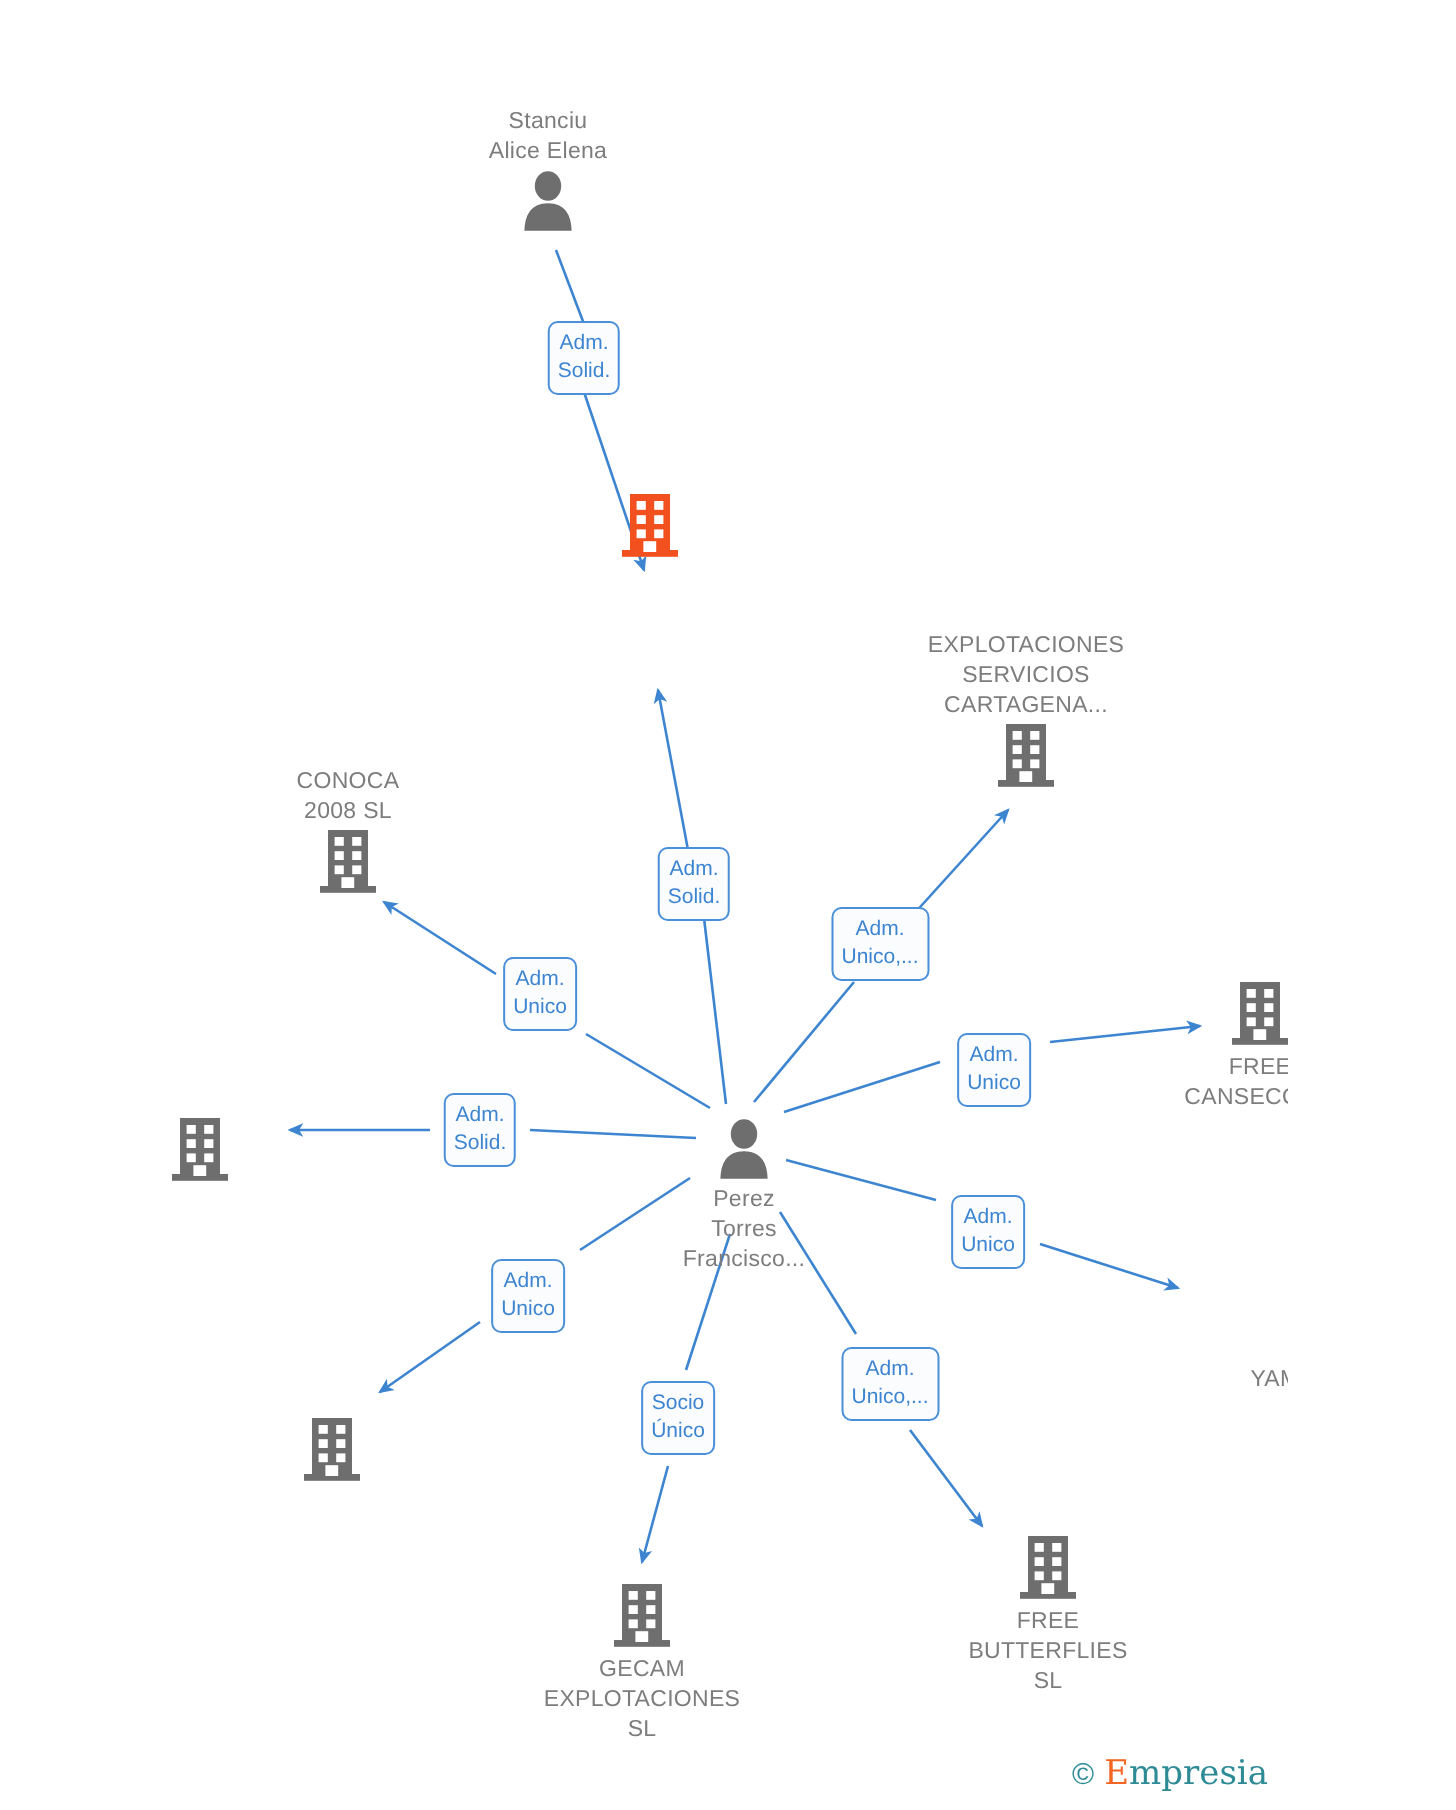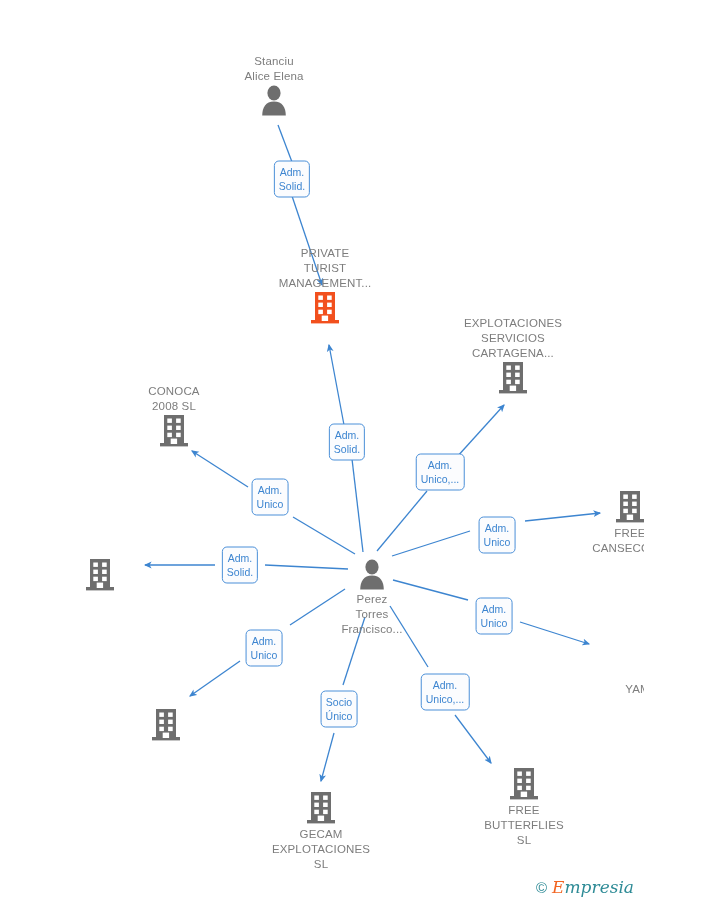--- a/index.html
+++ b/index.html
@@ -68,21 +68,20 @@
     gap: 5px;
     font-size: 17px;
   }
   .wm-c {
     color: #2e8b96;
     font-size: 15px;
     line-height: 1;
   }
   .wm-text {
     font-family: "DejaVu Serif", serif;
-    font-style: italic;
     font-size: 17px;
     line-height: 1;
     color: #2e8b96;
   }
   .wm-text .wm-e { color: #f26522; }
 </style>
 </head>
 <body>
 
 <div id="graph">
@@ -120,23 +119,20 @@
   <div id="node-layer">
       <div class="node above" style="left: 274px; top: 54px;">
         <div class="node-label">Stanciu
 Alice Elena</div>
         <span class="node-icon"><svg width="30" height="32" viewBox="0 0 30 32" xmlns="http://www.w3.org/2000/svg">
             <ellipse cx="15" cy="9" rx="6.6" ry="7.4" fill="#6e6e6e"></ellipse>
             <path d="M 15 17.6 C 6.6 17.6 3.4 23.4 3.2 31.4 L 26.8 31.4 C 26.6 23.4 23.4 17.6 15 17.6 Z" fill="#6e6e6e"></path>
           </svg></span>
       </div>
       <div class="node above" style="left: 325px; top: 246px;">
-        <div class="node-label">PRIVATE
-TURIST
-MANAGEMENT...</div>
         <span class="node-icon"><svg width="30" height="34" viewBox="0 0 30 34" xmlns="http://www.w3.org/2000/svg">
             <rect x="5" y="1" width="20" height="29" fill="#f2501e"></rect>
             <rect x="1" y="29" width="28" height="3.4" fill="#f2501e"></rect>
             <rect x="8.3" y="4.5" width="4.6" height="4.4" fill="#ffffff"></rect>
             <rect x="17.1" y="4.5" width="4.6" height="4.4" fill="#ffffff"></rect>
             <rect x="8.3" y="11.6" width="4.6" height="4.4" fill="#ffffff"></rect>
             <rect x="17.1" y="11.6" width="4.6" height="4.4" fill="#ffffff"></rect>
             <rect x="8.3" y="18.7" width="4.6" height="4.4" fill="#ffffff"></rect>
             <rect x="17.1" y="18.7" width="4.6" height="4.4" fill="#ffffff"></rect>
             <rect x="11.7" y="24.6" width="6.4" height="5.4" fill="#ffffff"></rect>

